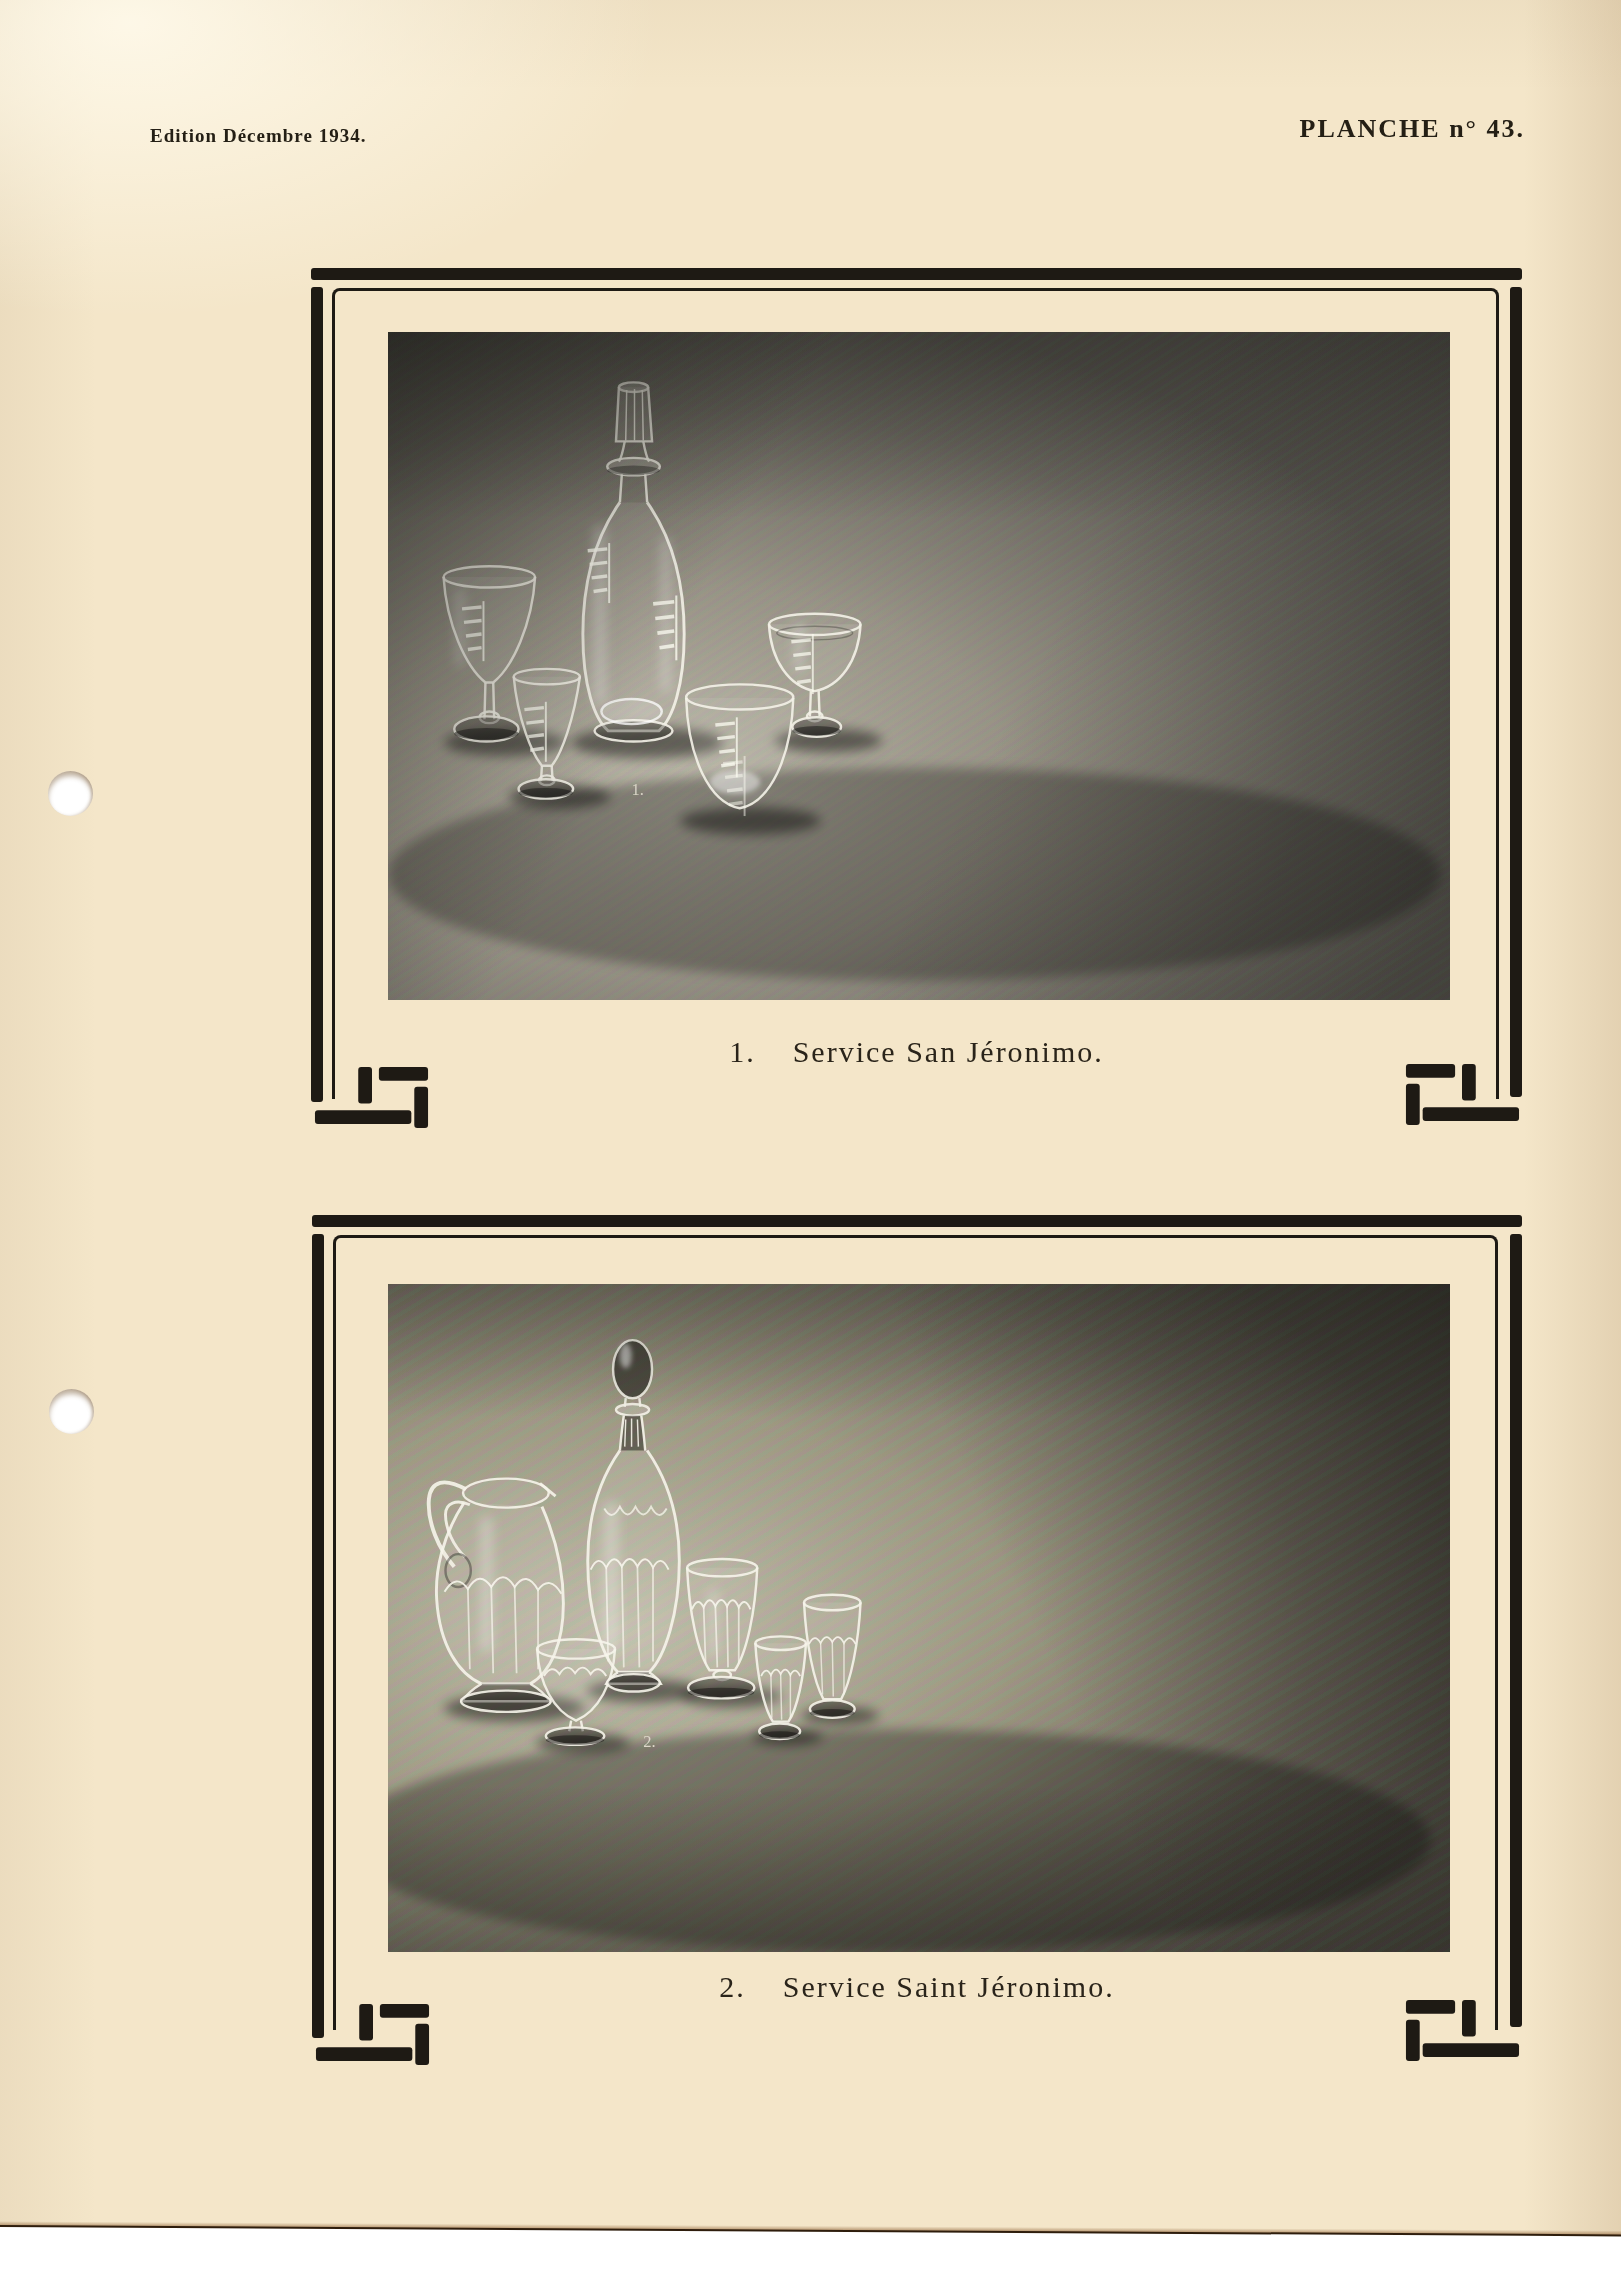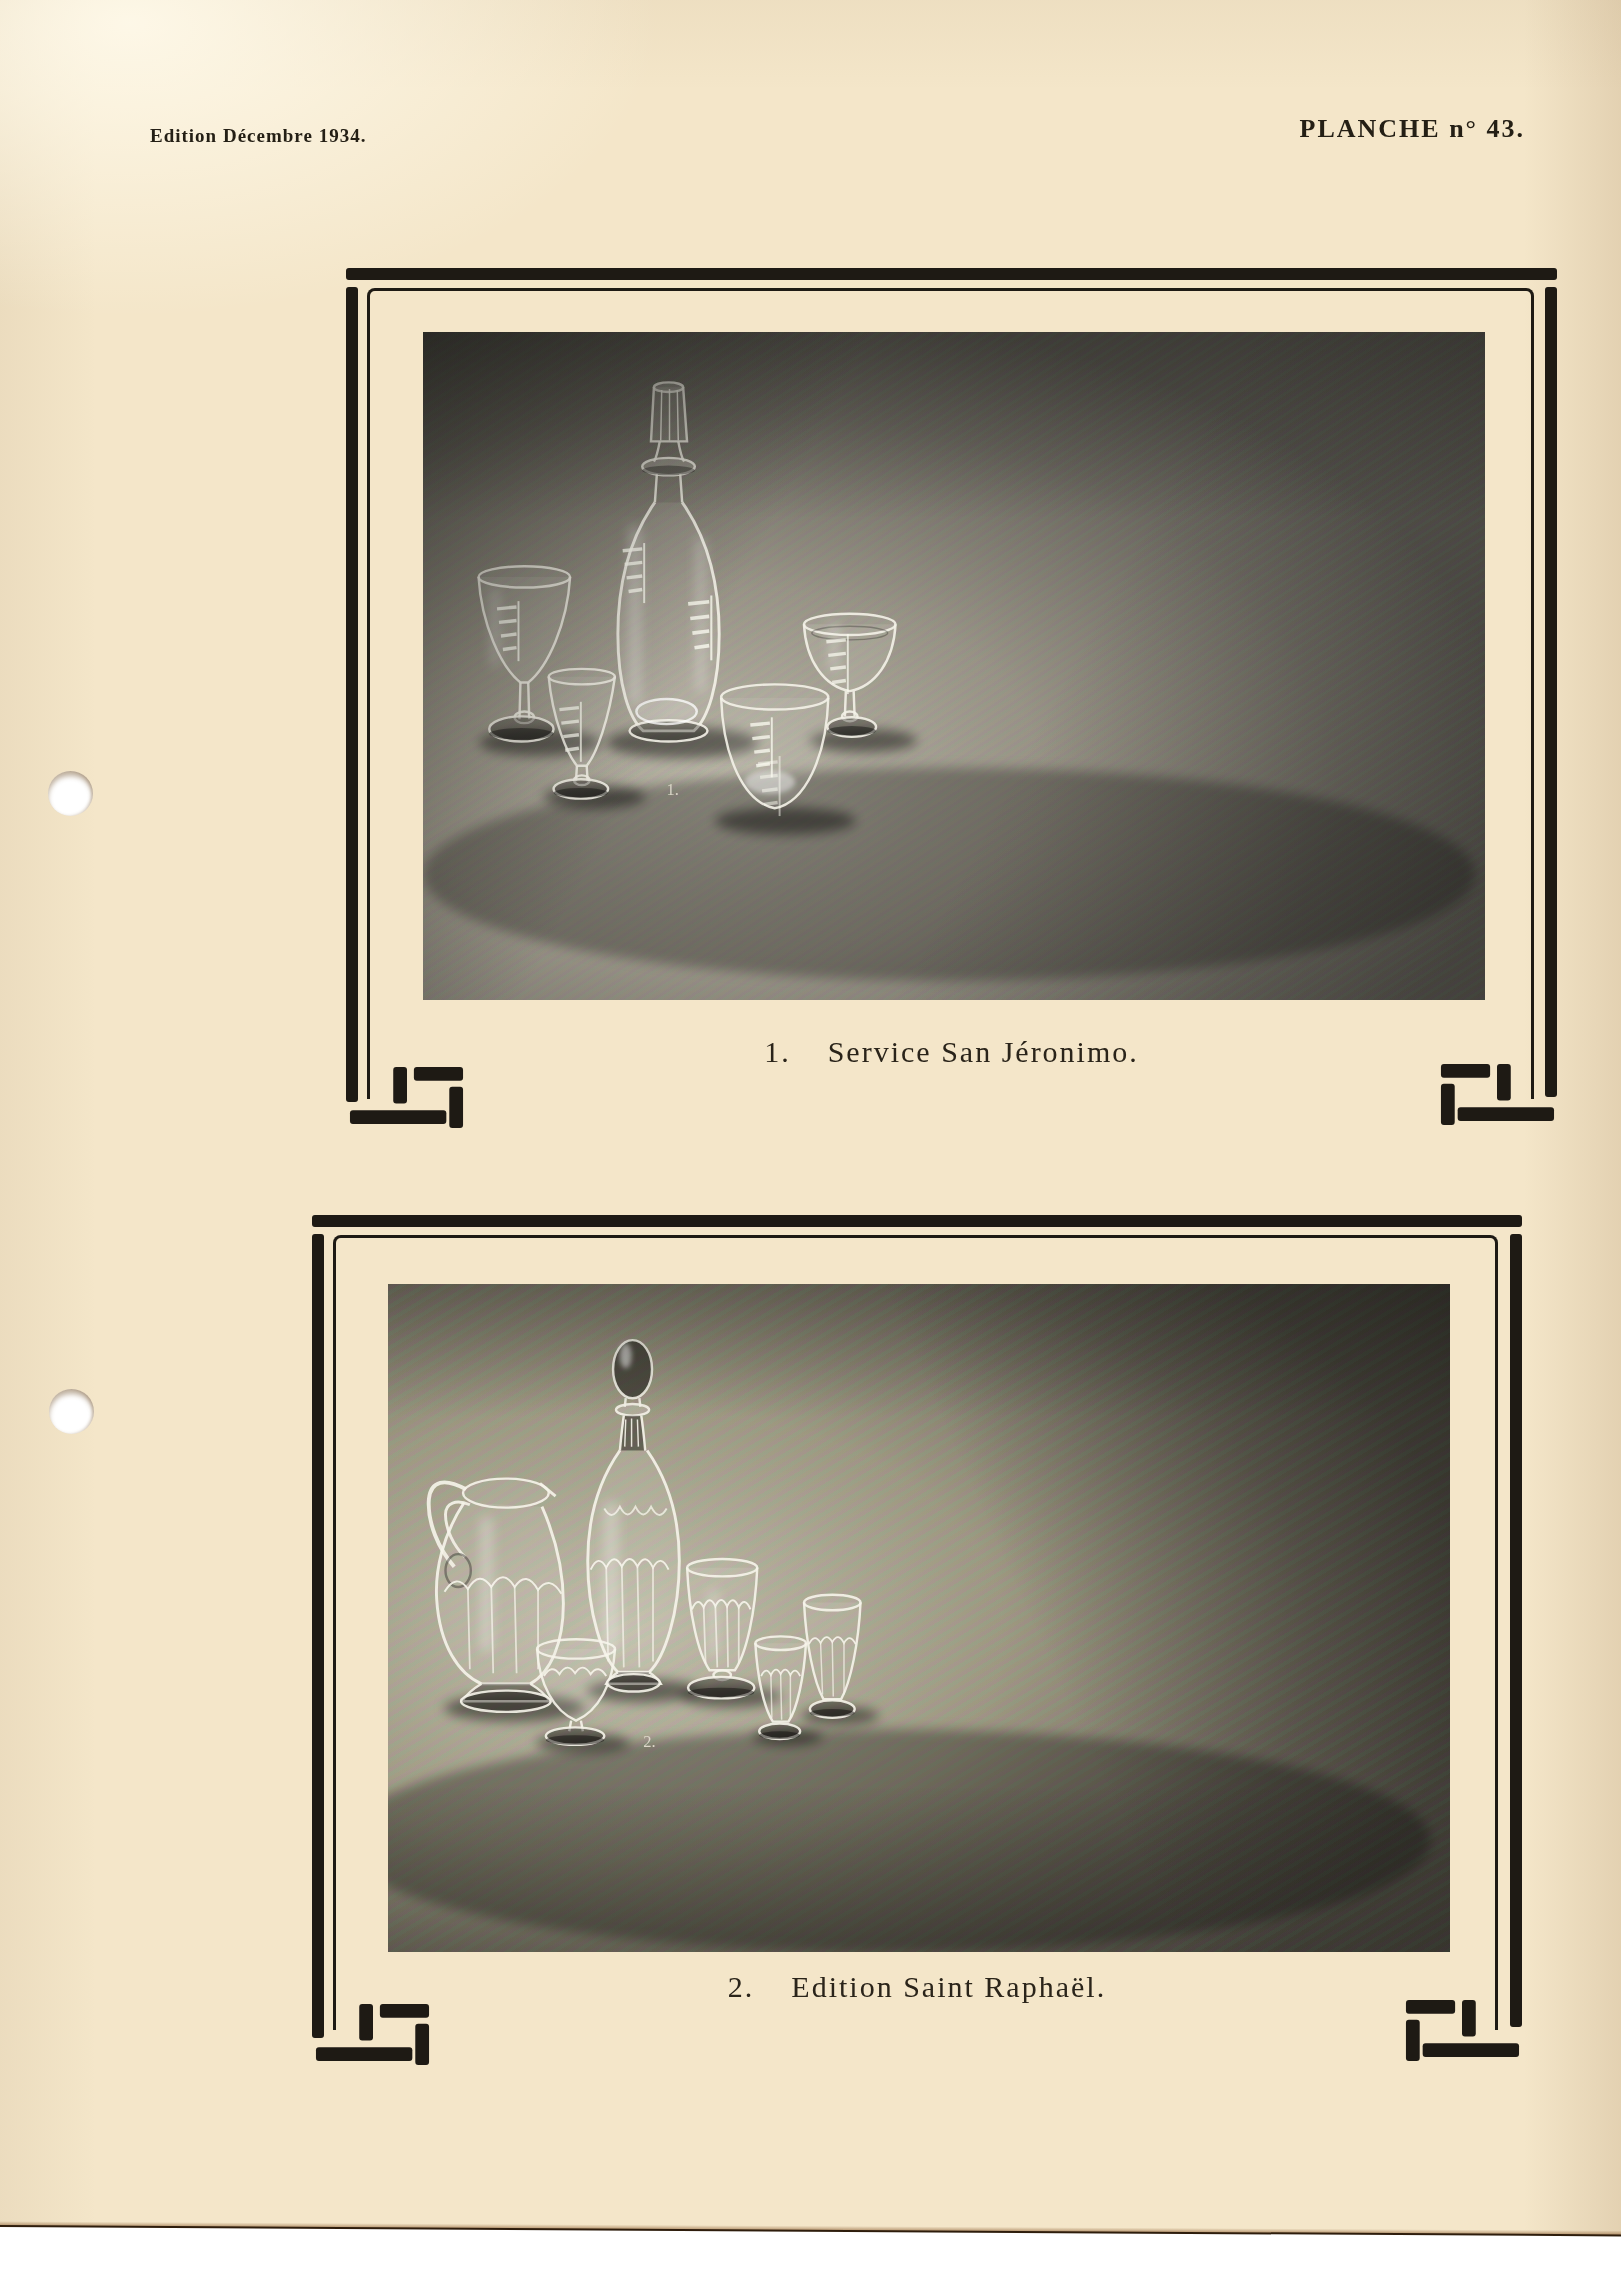--- a/index.html
+++ b/index.html
@@ -11,21 +11,21 @@
       linear-gradient(to bottom, rgba(120,90,50,0.05), rgba(120,90,50,0) 4%),
       #f4e6c9;
     font-family:"Liberation Serif", serif;
     color:#241f15;
   }
   
   .hdr-left{position:absolute;left:150px;top:125px;font-size:19px;font-weight:bold;letter-spacing:1px;}
   .hdr-right{position:absolute;right:96px;top:114px;font-size:26px;font-weight:bold;letter-spacing:2px;}
   
   .frame{position:absolute;}
-  .f1{left:311px;top:268px;width:1211px;height:863px;margin-left:35px;}
+  .f1{left:311px;top:268px;width:1211px;height:863px;}
   .f2{left:312px;top:1215px;width:1210px;height:853px;}
   .bar{position:absolute;background:#1e1a14;border-radius:2.9px;}
   .frame .top   {left:0;top:0;width:100%;height:11.8px;}
   .frame .left  {left:0;top:18.6px;width:11.8px;}
   .frame .right {right:0;top:18.6px;width:11.8px;}
   .f1 .left{height:815px;} .f1 .right{height:810px;}
   .f2 .left{height:804px;} .f2 .right{height:793px;}
   .thin{position:absolute;border:3.9px solid #1e1a14;border-bottom:none;border-radius:7.8px 7.8px 0 0;}
   .f1 .thin{left:20.6px;top:19.6px;width:1161px;height:808px;}
   .f2 .thin{left:20.6px;top:19.6px;width:1159px;height:792px;}
@@ -277,21 +277,21 @@
           <rect x="95" y="240" width="12" height="140" rx="6"></rect>
           <rect x="330" y="315" width="8" height="70" rx="4"></rect>
         </g>
 
         <text x="262" y="478" font-family="Liberation Serif, serif" font-size="17" fill="#ddd8ca">2.</text>
       </svg>
       <div class="shade"></div>
     </div>
 
     <div class="caption">
-      <span class="num">2.</span><span>Edition Saint Raphaël.</span>
+      <span class="num">2.</span><span>Service Saint Jéronimo.</span>
     </div>
 
     <svg class="motif bl" viewBox="0 0 120 62">
       <g fill="#1e1a14">
           <rect x="46" y="0" width="14" height="37" rx="3"></rect>
           <rect x="67" y="0" width="50" height="14" rx="3"></rect>
       <rect x="103" y="20" width="14" height="42" rx="3"></rect>
           <rect x="2" y="44" width="98" height="14" rx="3"></rect>
         </g>
     </svg>

